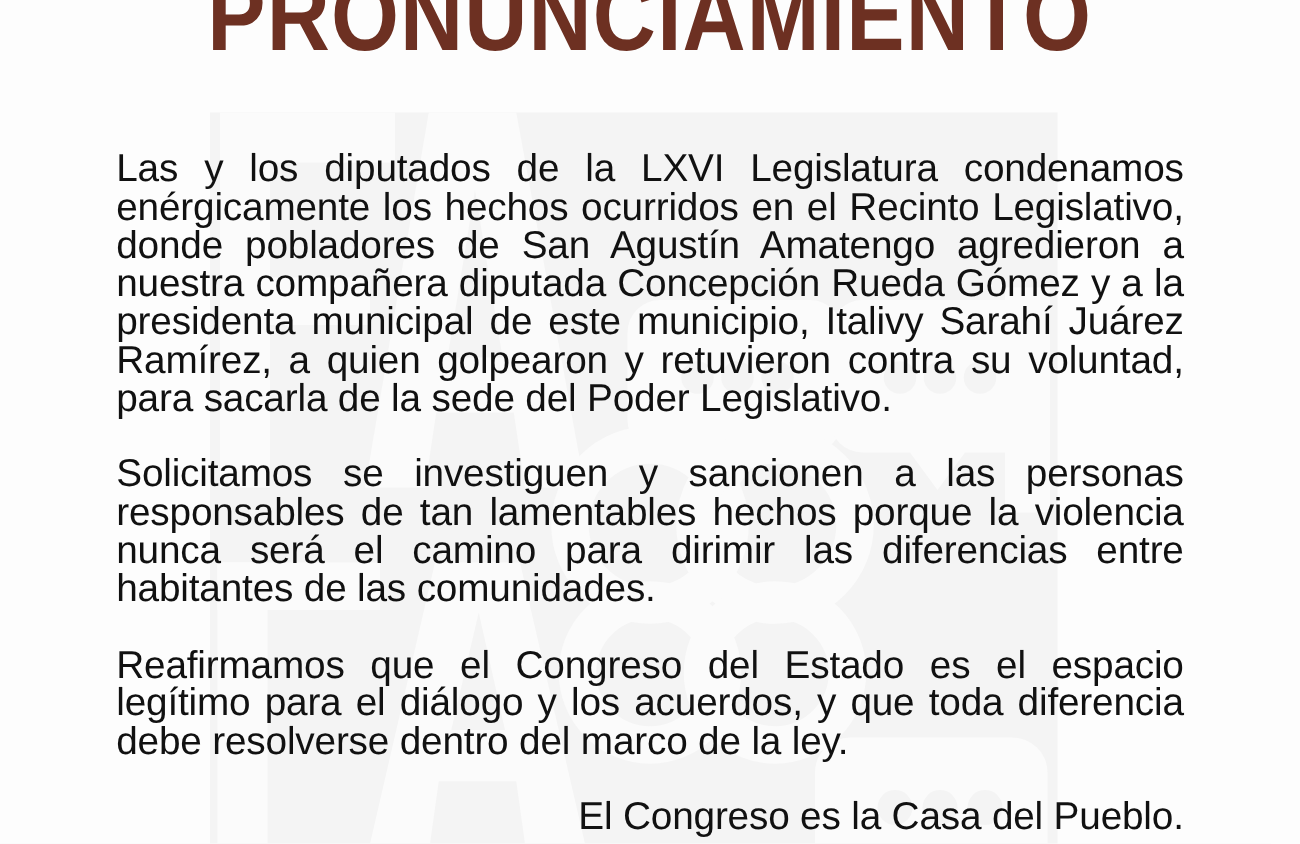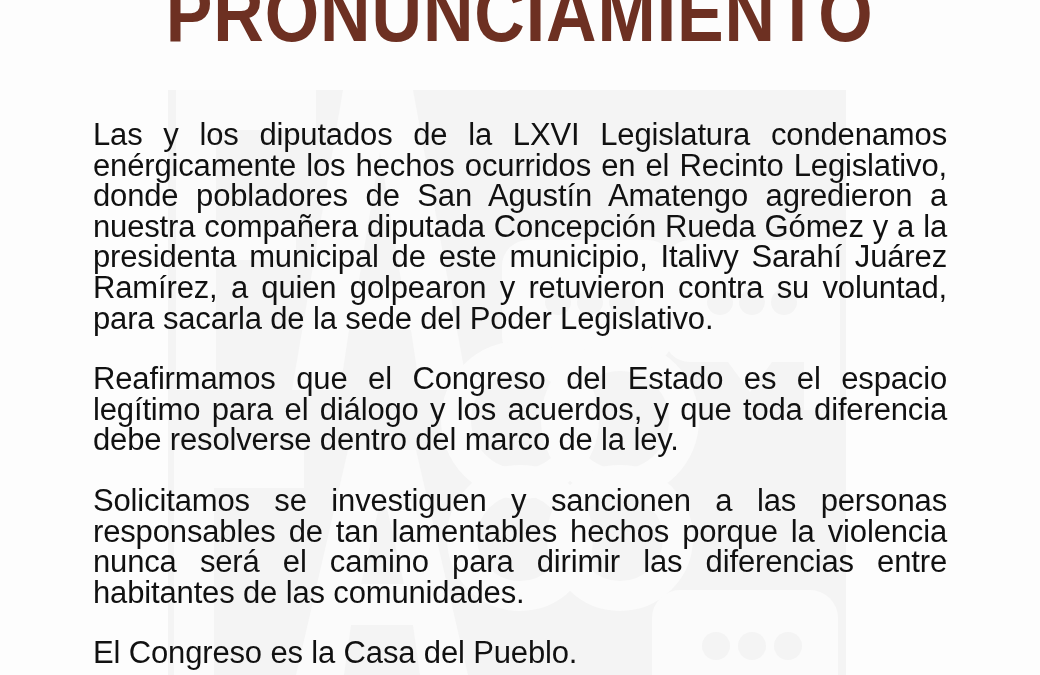--- a/index.html
+++ b/index.html
@@ -75,21 +75,21 @@
   }
   #body-copy p:last-child {
     margin-bottom: 0;
   }
   
   .para-just {
     text-align: justify;
     text-align-last: left;
   }
   .para-left {
-    text-align: left;
+    text-align: right;
   }
 </style>
 </head>
 <body>
 
 <div id="watermark-panel">
   <svg viewBox="0 0 678 585" preserveAspectRatio="none">
     <g fill="#fbfbfb">
 
       <rect x="8" y="0" width="40" height="300"></rect>
@@ -133,16 +133,16 @@
     </g>
   </svg>
 </div>
 
 <div id="title-bar">
   <span id="title-text">PRONUNCIAMIENTO</span>
 </div>
 
 <div id="body-copy">
   <p class="para-just">Las y los diputados de la LXVI Legislatura condenamos enérgicamente los hechos ocurridos en el Recinto Legislativo, donde pobladores de San Agustín Amatengo agredieron a nuestra compañera diputada Concepción Rueda Gómez y a la presidenta municipal de este municipio, Italivy Sarahí Juárez Ramírez, a quien golpearon y retuvieron contra su voluntad, para sacarla de la sede del Poder Legislativo.</p>
+  <p class="para-just">Solicitamos se investiguen y sancionen a las personas responsables de tan lamentables hechos porque la violencia nunca será el camino para dirimir las diferencias entre habitantes de las comunidades.</p>
   <p class="para-just">Reafirmamos que el Congreso del Estado es el espacio legítimo para el diálogo y los acuerdos, y que toda diferencia debe resolverse dentro del marco de la ley.</p>
-  <p class="para-just">Solicitamos se investiguen y sancionen a las personas responsables de tan lamentables hechos porque la violencia nunca será el camino para dirimir las diferencias entre habitantes de las comunidades.</p>
   <p class="para-left">El Congreso es la Casa del Pueblo.</p>
 </div>
 
 </body></html>

